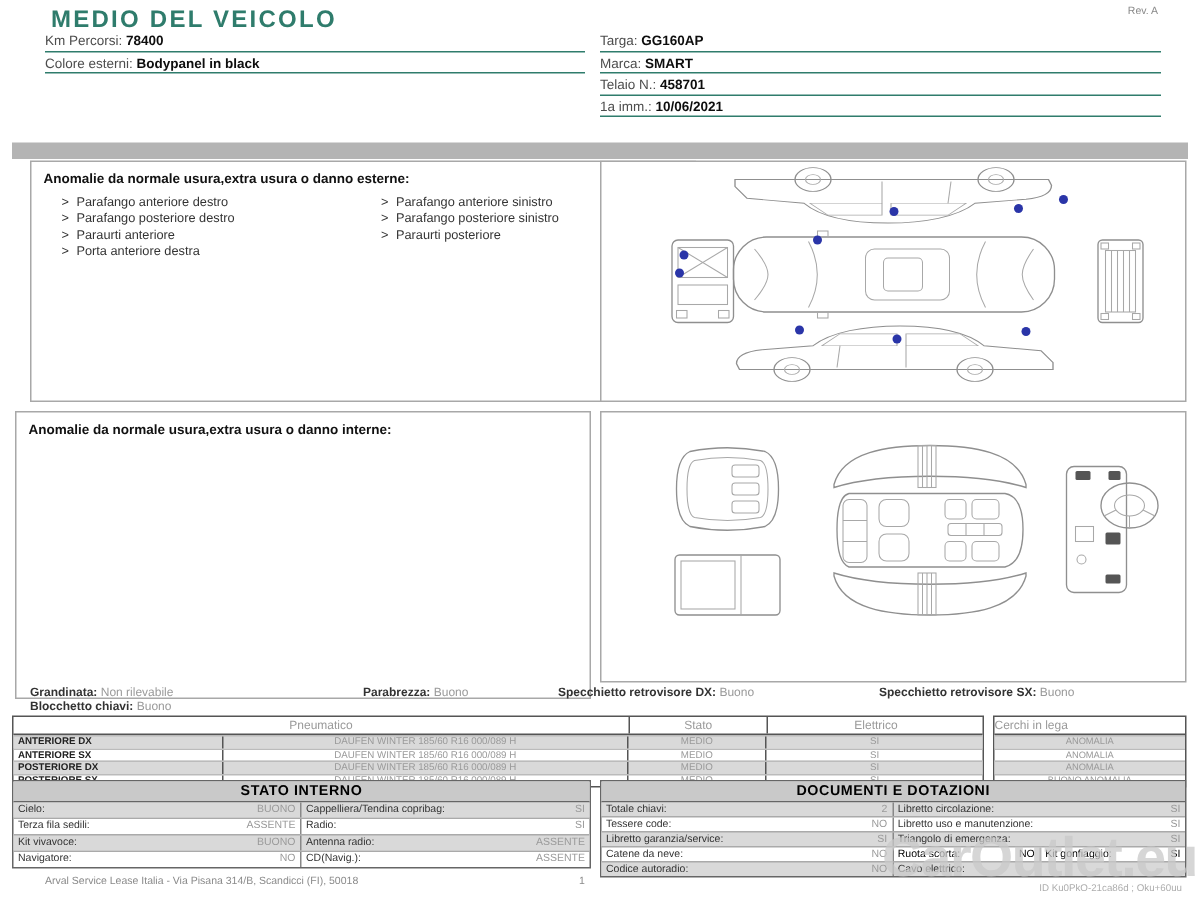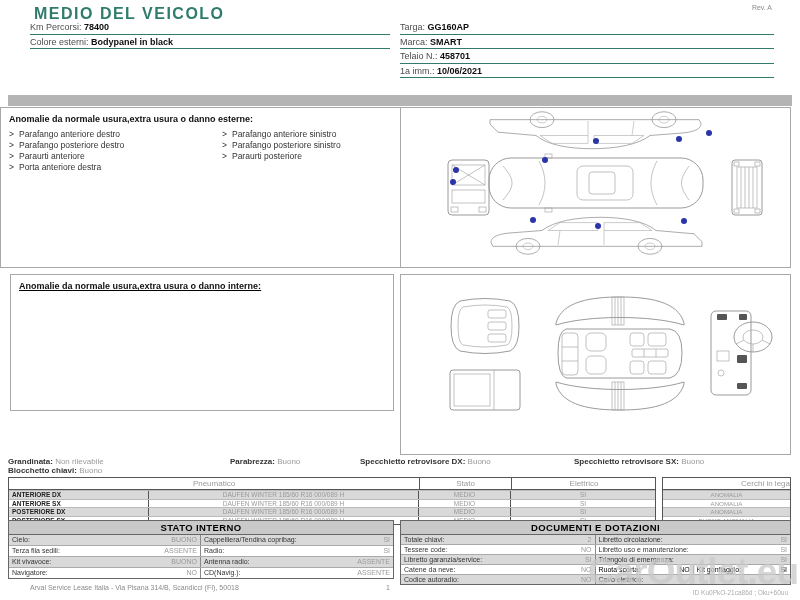--- a/index.html
+++ b/index.html
@@ -11,59 +11,59 @@
 
   .fields{position:absolute;}
   .fields-left{left:30px;top:20px;width:360px;}
   .fields-right{left:400px;top:20px;width:374px;}
   .frow{border-bottom:1px solid #2f7c6c;padding:2px 0 1px 0;font-size:9px;line-height:10.5px;color:#4d4d4d;min-height:10px;}
   .frow .val{font-weight:bold;color:#0d0d0d;}
 
   .graybar{position:absolute;left:8px;top:95px;width:784px;height:11px;background:#b4b4b4;}
 
   .box{position:absolute;border:1px solid #a8a8a8;background:#fff;box-sizing:border-box;}
-  #ext-left{left:0;top:107px;width:444px;height:161px;}
+  #ext-left{left:20px;top:107px;width:444px;height:161px;}
   #ext-right{left:400px;top:107px;width:391px;height:161px;}
-  #int-left{left:10px;top:274px;width:384px;height:137px;text-decoration:underline;}
+  #int-left{left:10px;top:274px;width:384px;height:192px;}
   #int-right{left:400px;top:274px;width:391px;height:181px;}
   .box-heading{font-size:9px;font-weight:bold;color:#111;margin:6px 8px 5px 8px;}
   .dmg-cols{display:flex;margin:0 8px;}
   .dmg-col{width:50%;}
-  .dmg-item{font-size:8.5px;line-height:11px;color:#333;white-space:nowrap;}
+  .dmg-item{font-size:8.5px;line-height:11px;color:#333;white-space:nowrap;margin-left:12px;}
   .dmg-item .b{margin-right:5px;color:#333;}
 
   svg{display:block;}
   .ln{fill:none;stroke:#8f8f8f;stroke-width:0.9;}
   .ln2{fill:none;stroke:#a8a8a8;stroke-width:0.7;}
   .dot{fill:#2a35a8;stroke:none;}
   .dk{fill:#555;stroke:none;}
 
   .cond{position:absolute;left:8px;top:457px;width:784px;height:20px;font-size:8px;}
-  .cond span.l{font-weight:bold;color:#333;}
+  .cond span.l{font-weight:bold;color:#333;margin-left:12px;}
   .cond span.v{color:#9a9a9a;}
   .cond .c0{position:absolute;left:0;top:0;}
   .cond .c1{position:absolute;left:222px;top:0;}
   .cond .c2{position:absolute;left:352px;top:0;}
   .cond .c3{position:absolute;left:566px;top:0;}
   .cond .c4{position:absolute;left:0;top:9px;}
 
   .tyre-table{position:absolute;left:8px;top:477px;width:648px;border:1px solid #555;box-sizing:border-box;background:#fff;}
   .tyre-head{display:grid;grid-template-columns:411px 92px 144px;height:11px;line-height:11px;font-size:8px;color:#9a9a9a;text-align:center;border-bottom:1px solid #555;}
   .tyre-head div{border-right:1px solid #555;}
   .tyre-head div:last-child{border-right:none;}
   .tyre-row{display:grid;grid-template-columns:140px 270px 92px 144px;height:7.5px;line-height:7.5px;font-size:6.5px;border-top:1px solid #bbb;}
   .tyre-row:first-of-type{border-top:none;}
   .tyre-row div{border-right:1px solid #555;overflow:hidden;}
   .tyre-row div:last-child{border-right:none;}
   .tyre-row .pos{font-weight:bold;color:#222;padding-left:3px;text-align:left;}
   .tyre-row .desc,.tyre-row .st,.tyre-row .tm{color:#9a9a9a;text-align:center;}
   .g{background:#d9d9d9;}
 
   .cerchi-table{position:absolute;left:662px;top:477px;width:129px;border:1px solid #555;box-sizing:border-box;background:#fff;}
-  .cerchi-head{height:11px;line-height:11px;font-size:8px;color:#9a9a9a;text-align:right;border-bottom:1px solid #555;}
+  .cerchi-head{height:11px;line-height:11px;font-size:8px;color:#9a9a9a;text-align:left;border-bottom:1px solid #555;}
   .cerchi-row{height:7.5px;line-height:7.5px;font-size:6.2px;color:#9a9a9a;text-align:center;border-top:1px solid #bbb;}
   .cerchi-row:first-of-type{border-top:none;}
 
   .section-table{position:absolute;border:1px solid #666;box-sizing:border-box;background:#fff;}
   #stato-interno{left:8px;top:520px;width:386px;}
   #documenti{left:400px;top:520px;width:391px;}
   .sec-head{height:13px;line-height:13px;text-align:center;font-weight:bold;font-size:9.5px;color:#000;background:#c9c9c9;border-bottom:1px solid #666;letter-spacing:.4px;}
   .sec-row{display:grid;grid-template-columns:1fr 1fr;border-top:1px solid #aaa;}
   .sec-row:nth-of-type(2){border-top:none;}
   #stato-interno .sec-row{height:10px;line-height:10px;}

